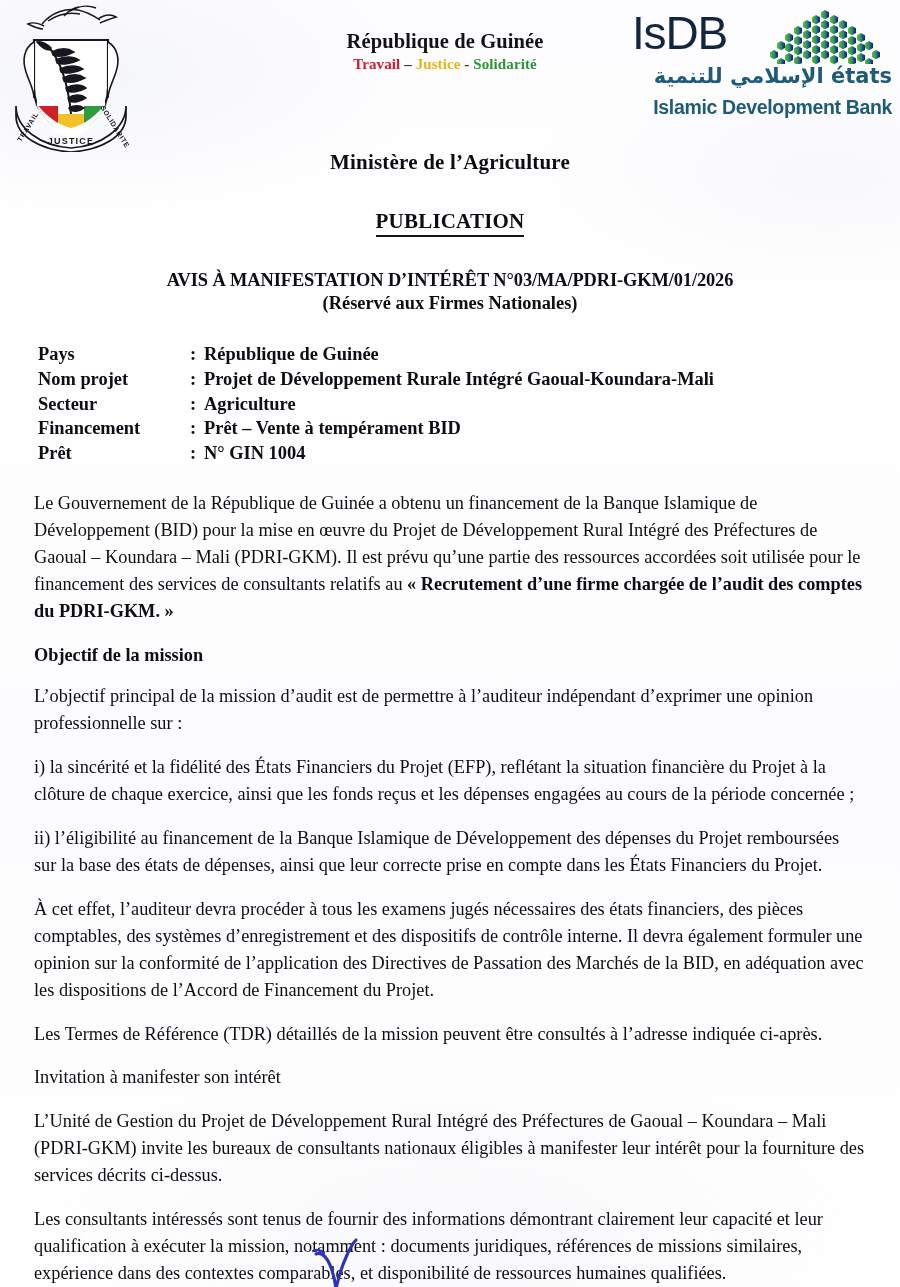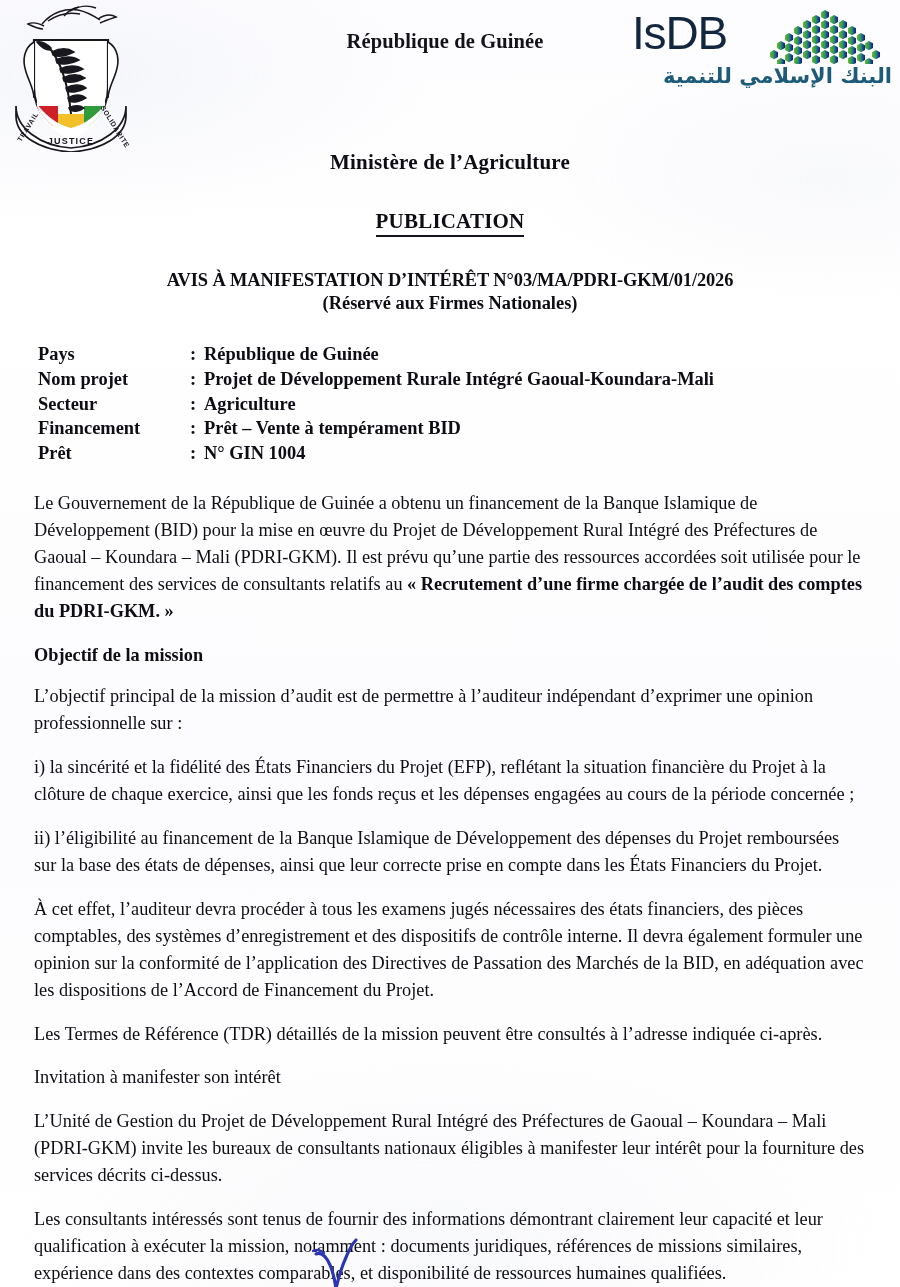--- a/index.html
+++ b/index.html
@@ -237,20 +237,21 @@
 
       <path d="M8 104 C8 126, 32 144, 63 146 C94 144, 118 126, 118 104
                L118 114 C118 134, 94 148, 63 150 C32 148, 8 134, 8 114 Z" fill="#ffffff" stroke="#17171d" stroke-width="1.7"></path>
       <text x="63" y="142" font-family="Liberation Sans, sans-serif" font-size="9" font-weight="bold" fill="#17171d" text-anchor="middle" letter-spacing="1.2">JUSTICE</text>
       <text x="22" y="126" font-family="Liberation Sans, sans-serif" font-size="7" font-weight="bold" fill="#17171d" text-anchor="middle" transform="rotate(-58 22 126)" letter-spacing="0.6">TRAVAIL</text>
       <text x="105" y="126" font-family="Liberation Sans, sans-serif" font-size="7" font-weight="bold" fill="#17171d" text-anchor="middle" transform="rotate(58 105 126)" letter-spacing="0.6">SOLIDARITE</text>
     </svg>
 
     <div class="republic-block">
       <div class="republic-title">République de Guinée</div>
+      <div class="motto"><span class="m-travail">Travail</span><span class="m-dash"> – </span><span class="m-justice">Justice</span><span class="m-dash"> - </span><span class="m-sol">Solidarité</span></div>
     </div>
 
     <div class="isdb">
       <div class="isdb-word">IsDB</div>
       <svg class="isdb-dome" width="128" height="60" viewBox="0 0 128 60">
         <defs>
           <linearGradient id="domeGrad" x1="0" y1="0" x2="1" y2="0">
             <stop offset="0%" stop-color="#6cbf3f"></stop>
             <stop offset="22%" stop-color="#49a83b"></stop>
             <stop offset="45%" stop-color="#2f9a52"></stop>
@@ -311,21 +312,22 @@
               <polygon points="20,50 24,52.3 24,56.9 20,59.2 16,56.9 16,52.3"></polygon>
               <polygon points="37,48 41,50.3 41,54.9 37,57.2 33,54.9 33,50.3"></polygon>
               <polygon points="55,47 59,49.3 59,53.9 55,56.2 51,53.9 51,49.3"></polygon>
               <polygon points="73,47 77,49.3 77,53.9 73,56.2 69,53.9 69,49.3"></polygon>
               <polygon points="91,48 95,50.3 95,54.9 91,57.2 87,54.9 87,50.3"></polygon>
               <polygon points="108,50 112,52.3 112,56.9 108,59.2 104,56.9 104,52.3"></polygon>
             </g>
           </g>
         </g>
       </svg>
-      <div class="isdb-arabic">البنك الإسلامي للتنمية</div>
+      <div class="isdb-arabic">états الإسلامي للتنمية</div>
+      <div class="isdb-en">Islamic Development Bank</div>
     </div>
   </div>
 
   <div class="ministry">Ministère de l’Agriculture</div>
 
   <div class="publication"><span>PUBLICATION</span></div>
 
   <div class="avis">AVIS À MANIFESTATION D’INTÉRÊT N°03/MA/PDRI-GKM/01/2026</div>
   <div class="avis-sub">(Réservé aux Firmes Nationales)</div>
 

